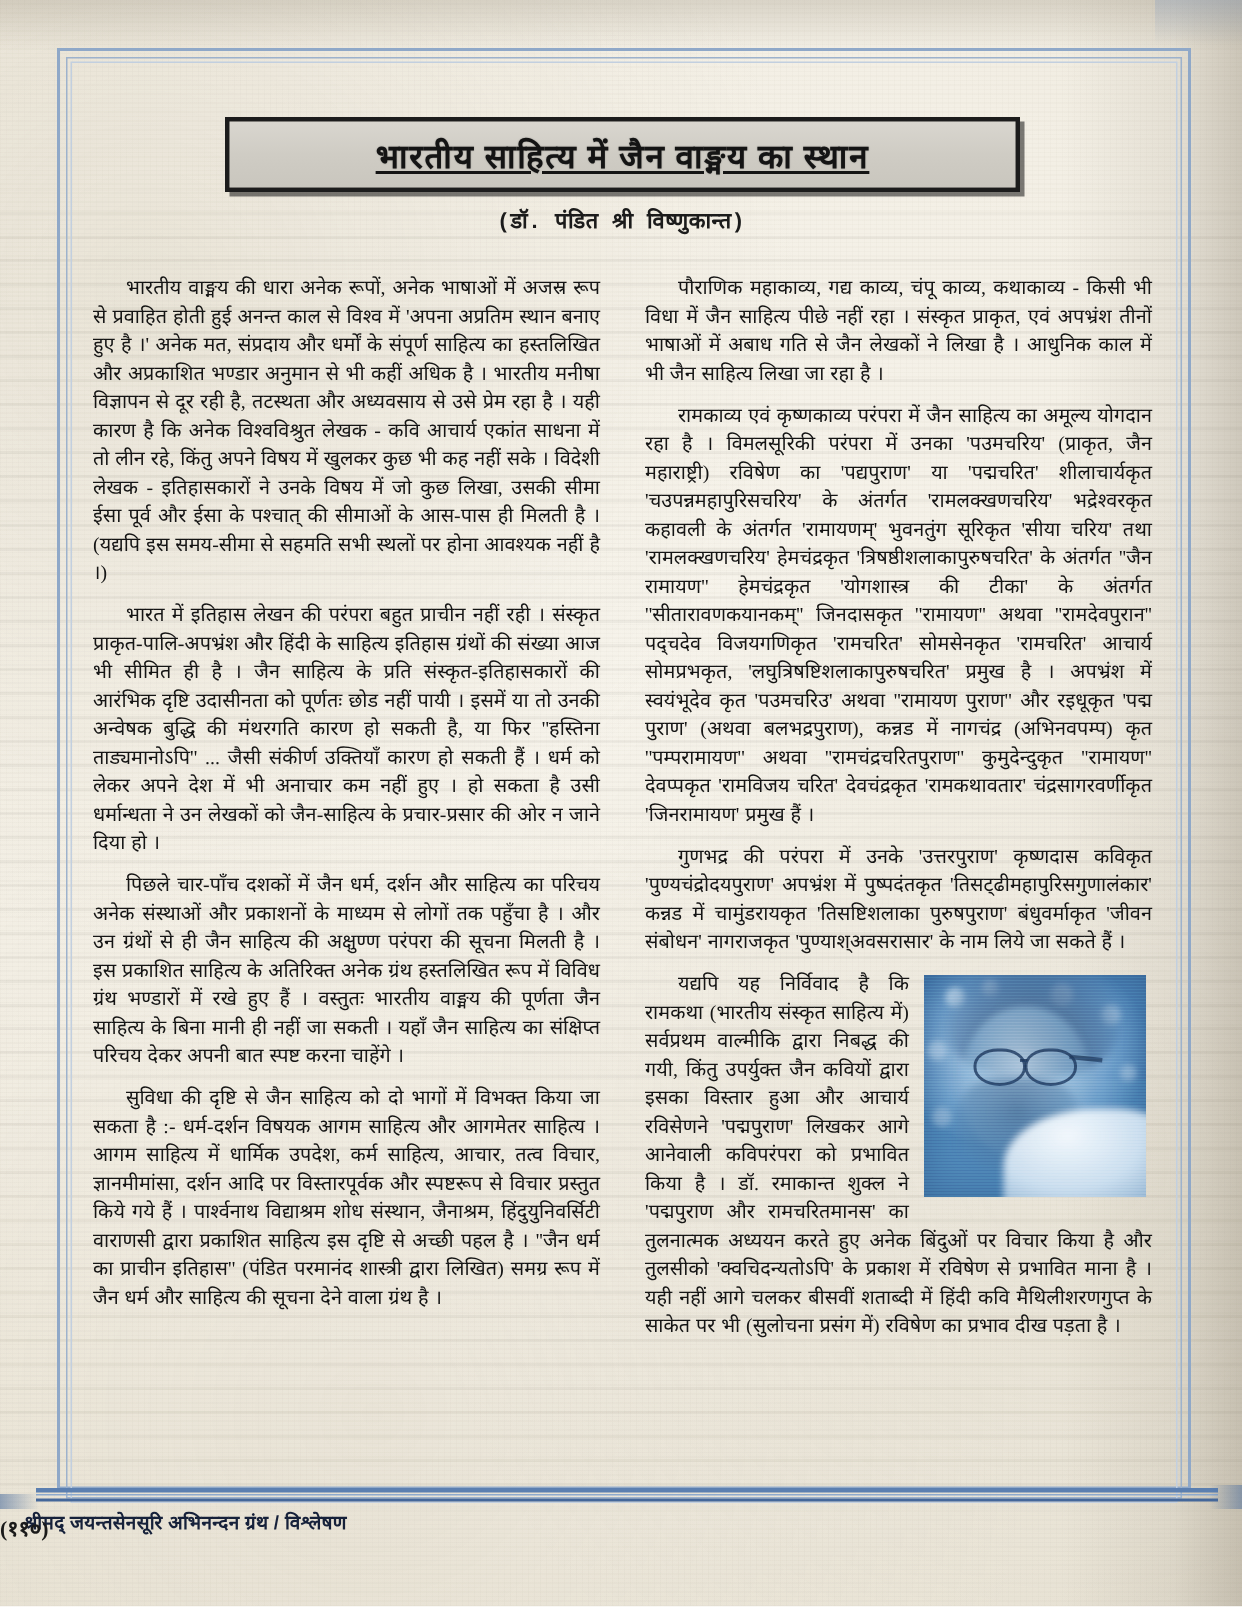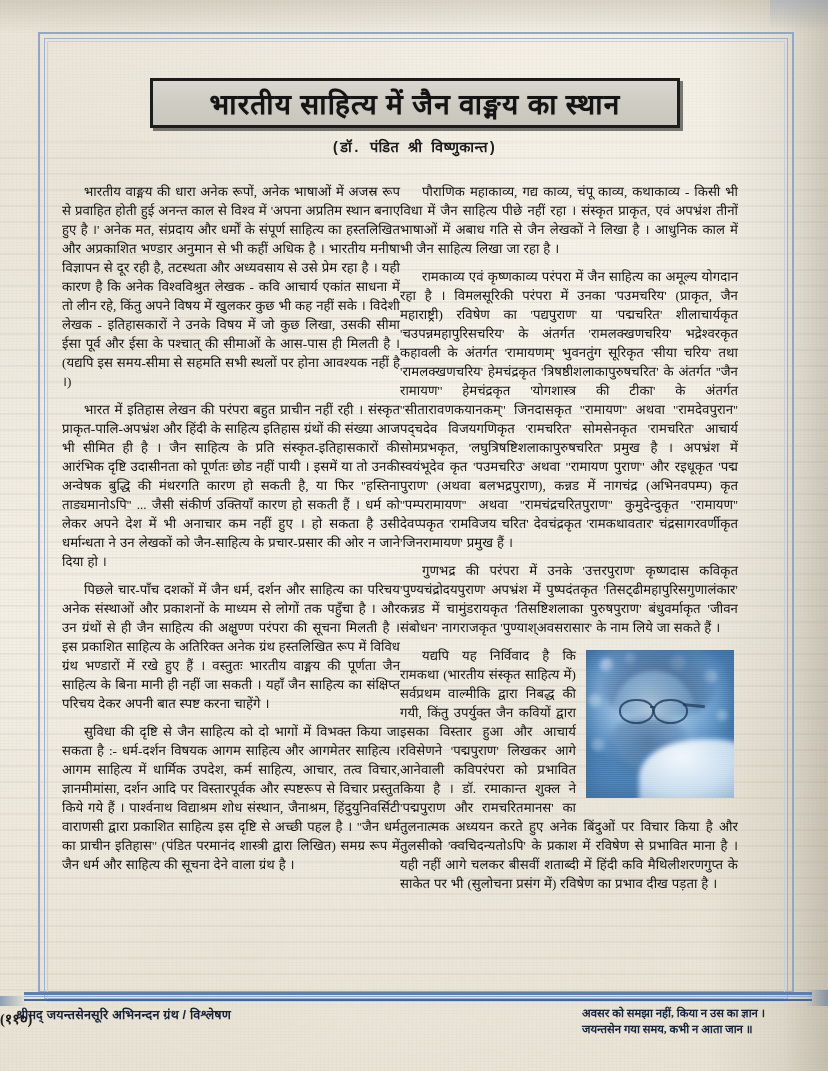--- a/index.html
+++ b/index.html
@@ -81,43 +81,45 @@
     left: 150px; top: 78px; width: 530px; height: 50px;
     background: linear-gradient(180deg, #d9d6cf 0%, #cfccc4 50%, #c9c6be 100%);
     border: 3px solid #1c1c1c;
     box-shadow: 3px 3px 0 rgba(20,20,20,0.55);
     box-sizing: border-box;
     display: flex; align-items: center; justify-content: center;
   }
   #title-plate .txt {
     font-family: "Liberation Serif", "DejaVu Serif", serif;
     font-weight: 700;
-    font-size: 28px;
+    font-size: 22px;
     letter-spacing: 1.2px;
     color: #141414;
     white-space: nowrap;
     text-shadow: 0 0 1px rgba(0,0,0,0.35);
+    text-decoration: underline;
   }
 
   #byline {
     position: absolute;
     left: 0; right: 0; top: 136px;
     text-align: center;
     font-family: Liberation Mono, monospace;
     font-weight: 700;
     font-size: 14.5px;
     color: #1b1b1b;
     letter-spacing: 0.3px;
   }
 
   
   #cols {
     position: absolute;
     left: 62px; top: 182px; width: 706px; height: 805px;
     display: flex;
+    gap: 30px;
   }
   .col {
     width: 338px;
     position: relative;
   }
   .para {
     font-family: "Liberation Serif", "DejaVu Serif", serif;
     font-size: 13.2px;
     line-height: 19.0px;
     color: #141414;
@@ -341,24 +343,20 @@
     <div class="r1"></div>
     <div class="r2"></div>
     <div class="r3"></div>
   </div>
   <div id="blue-sliver-l"></div>
   <div id="blue-sliver-r"></div>
 
   <div id="footer">
     <div id="foot-left">श्रीमद् जयन्तसेनसूरि अभिनन्दन ग्रंथ / विश्लेषण</div>
     <div id="foot-page">(११०)</div>
-    <div id="foot-quote">
-      <div>अवसर को समझा नहीं, किया न उस का ज्ञान ।</div>
-      <div>जयन्तसेन गया समय, कभी न आता जान ॥</div>
-    </div>
   </div>
 
   <div id="watermark">
     <div id="wm-left">Jain Education International</div>
     <div id="wm-center">For Private &amp; Personal Use Only</div>
     <div id="wm-right">www.jainelibrary.org</div>
   </div>
 
 </div>
 

